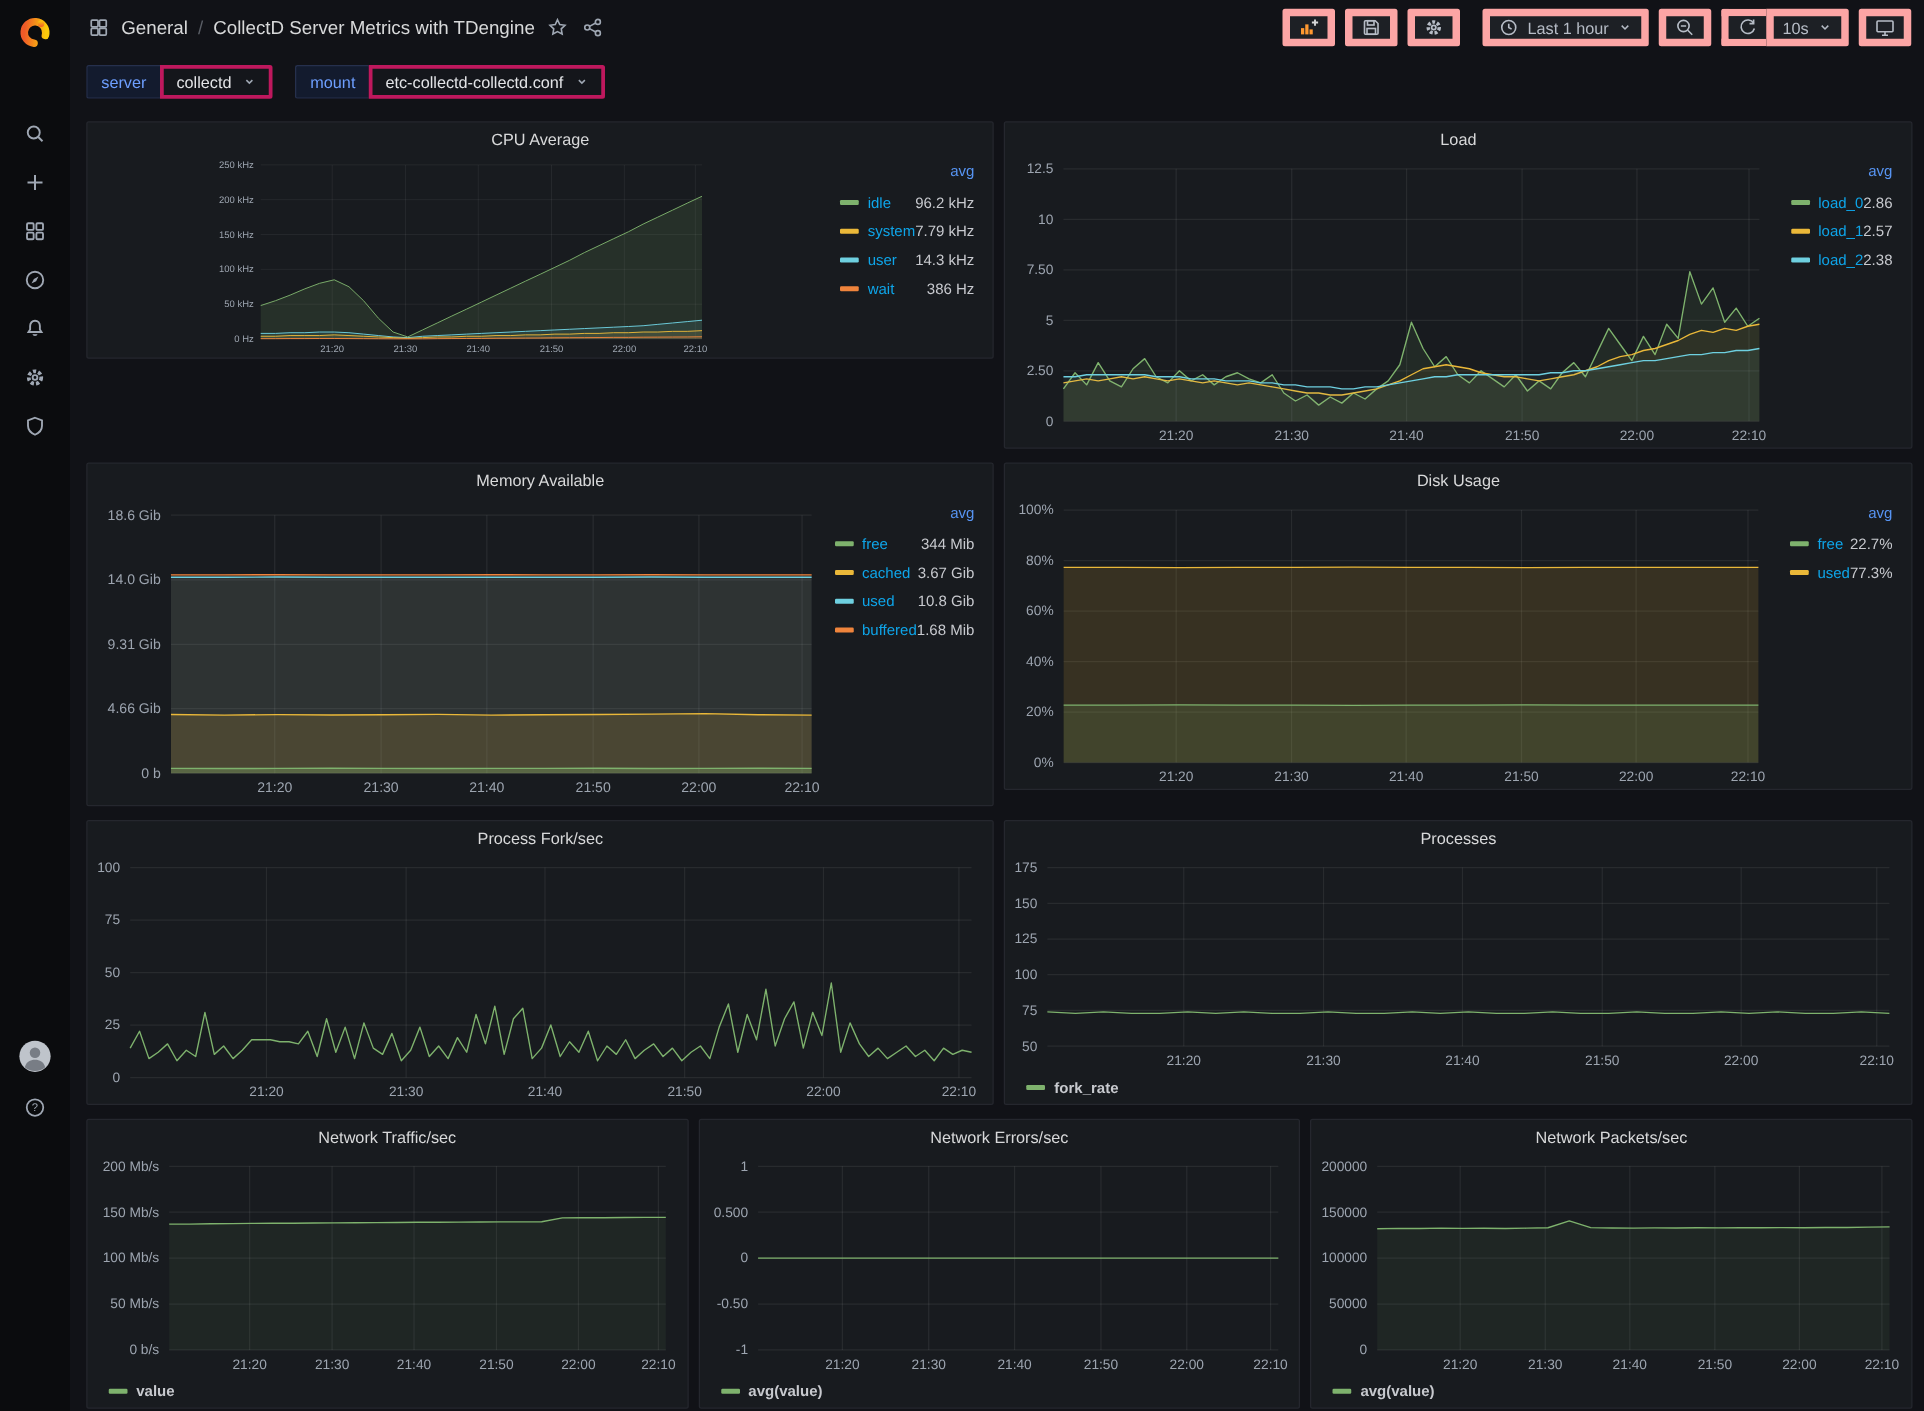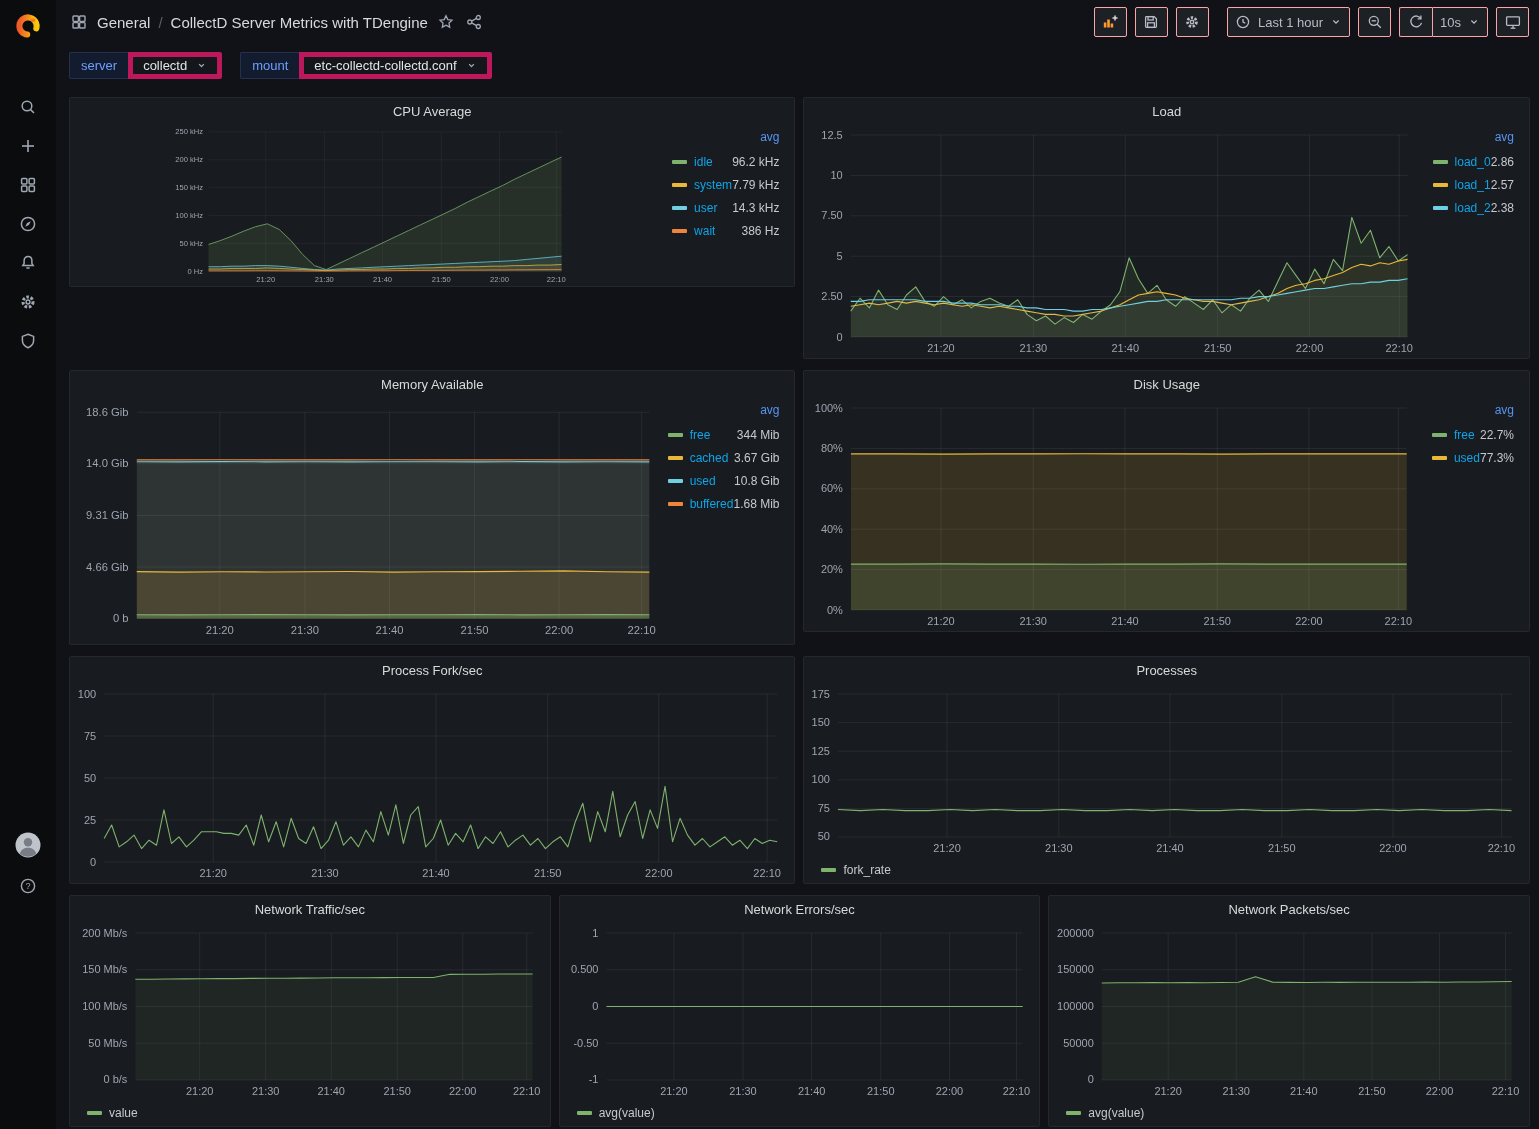--- a/index.html
+++ b/index.html
@@ -18,35 +18,35 @@
 
   
   .main{flex:1;display:flex;flex-direction:column;min-width:0;}
   .topbar{height:44px;flex:none;display:flex;align-items:center;padding:0 10px 0 13px;gap:8px;}
   .crumb{display:flex;align-items:center;gap:8px;font-size:15px;white-space:nowrap;}
   .crumb a{cursor:pointer;color:#d8d9da;text-decoration:none;}
   .crumb-sep{color:#5a5e66;}
   .crumb-title{font-weight:400;}
   .iconbtn{display:flex;align-items:center;justify-content:center;color:#9fa7b3;cursor:pointer;padding:2px;}
   .actions{margin-left:auto;display:flex;align-items:center;gap:8px;}
-  .topbtn{height:30px;min-width:33px;padding:0 7px;background:#1d2025;border:1px solid #fca5a5;
+  .topbtn{height:30px;min-width:33px;padding:0 7px;background:#1d2025;border:6px solid #fca5a5;
     border-radius:2px;display:flex;align-items:center;justify-content:center;gap:7px;
     color:#b6bcc6;font-size:13px;cursor:pointer;font-family:inherit;}
   .gap-l{margin-left:10px;}
   .btn-group{display:flex;}
   .btn-group .topbtn:first-child{border-radius:2px 0 0 2px;border-right:none;}
   .btn-group .topbtn:last-child{border-radius:0 2px 2px 0;}
 
   
   .varbar{height:41px;flex:none;display:flex;align-items:center;gap:18px;padding:2px 12px 0 13px;}
   .var-chip{display:flex;align-items:stretch;height:27px;border-radius:2px;font-size:13px;}
   .var-label{display:flex;align-items:center;padding:0 11px;background:#131b2e;color:#6e9fff;
     border:1px solid #26304d;border-right:none;border-radius:2px 0 0 2px;}
   .var-value{display:flex;align-items:center;gap:9px;padding:0 10px;background:#14161b;
-    border:5px solid #be185d;border-radius:0 2px 2px 0;color:#e3e4e7;cursor:pointer;justify-content:center;}
+    border:3px solid #be185d;border-radius:0 2px 2px 0;color:#e3e4e7;cursor:pointer;justify-content:center;}
   .var-value .caret{color:#9fa7b3;}
 
   
   .dashboard{flex:1;display:grid;grid-template-columns:repeat(6,1fr);gap:11px 8px;
     padding:12px 9px 15px 13px;align-content:start;overflow:hidden;}
   .panel{background:#181b1f;border:1px solid #25272e;border-radius:2px;display:flex;
     flex-direction:column;min-width:0;}
   .panel-header{height:27px;flex:none;display:flex;align-items:center;justify-content:center;
     font-size:13px;font-weight:500;color:#d8d9da;cursor:move;}
   .panel-body{flex:1;display:flex;min-height:0;padding:0 3px 1px 3px;}
@@ -56,21 +56,21 @@
   svg.chart{width:100%;height:100%;display:block;font-family:"Liberation Sans",sans-serif;}
 
   
   .legend-right{flex:none;display:grid;grid-template-columns:1fr auto;column-gap:0;
     align-content:start;padding:2px 12px 0 4px;font-size:12px;}
   .lr-cell{height:23px;display:flex;align-items:center;white-space:nowrap;}
   .lr-hdr{height:19px;justify-content:flex-end;color:#5794f2;}
   .lr-name{gap:7px;color:#0ea5e9;cursor:pointer;}
   .lr-val{justify-content:flex-end;color:#c7c9ce;}
   .legend-bottom{flex:none;height:25px;display:flex;align-items:center;gap:16px;
-    padding-left:14px;font-size:12px;color:#c7c9ce;}
+    padding-left:14px;font-size:12px;color:#c7c9ce;font-weight:bold;}
   .lb-item{display:flex;align-items:center;gap:7px;cursor:pointer;}
   .swatch{display:inline-block;width:15px;height:4px;border-radius:1px;flex:none;}
 
   svg.ic{display:block;}
 </style>
 </head>
 <body>
 
 <div class="app">
 

